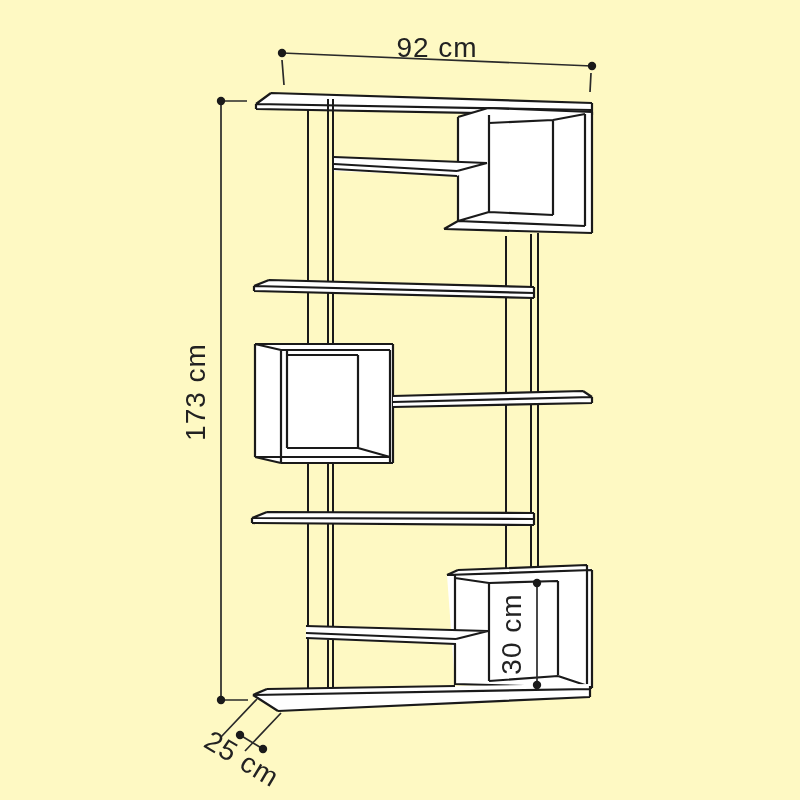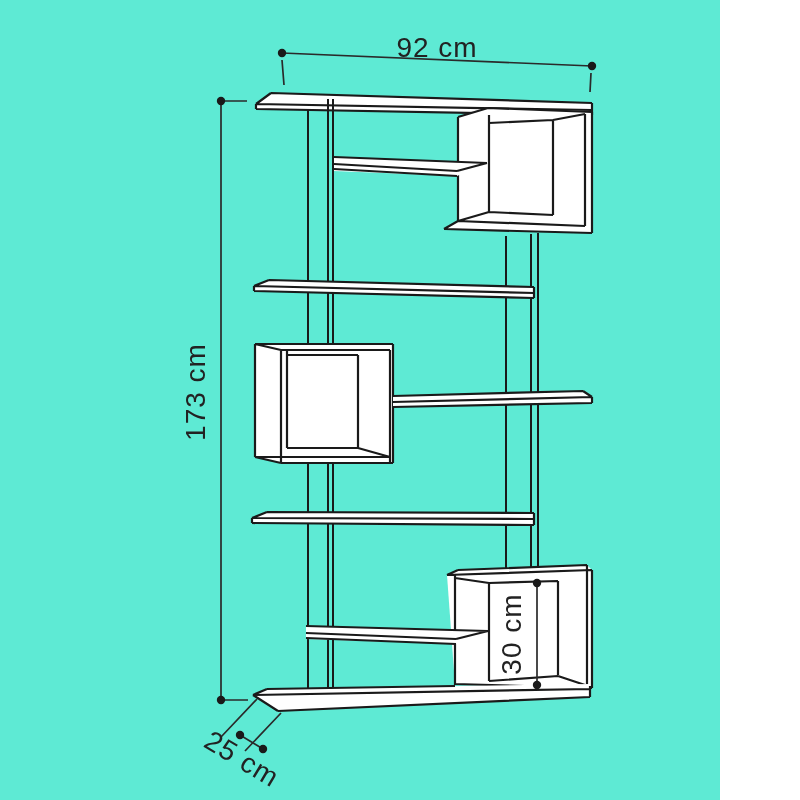--- a/index.html
+++ b/index.html
@@ -6,23 +6,23 @@
     margin: 0;
     padding: 0;
     background: #ffffff;
     width: 800px;
     height: 800px;
     overflow: hidden;
     font-family: "Liberation Sans", sans-serif;
   }
   .canvas {
     position: relative;
-    width: 720px;
+    width: 800px;
     height: 800px;
-    background: #5eead4;
+    background: #fef9c3;
   }
   svg { display: block; }
   .struct {
     fill: none;
     stroke: #1a1a1a;
     stroke-width: 2.2;
     stroke-linecap: butt;
     stroke-linejoin: miter;
   }
   .panel-line {

